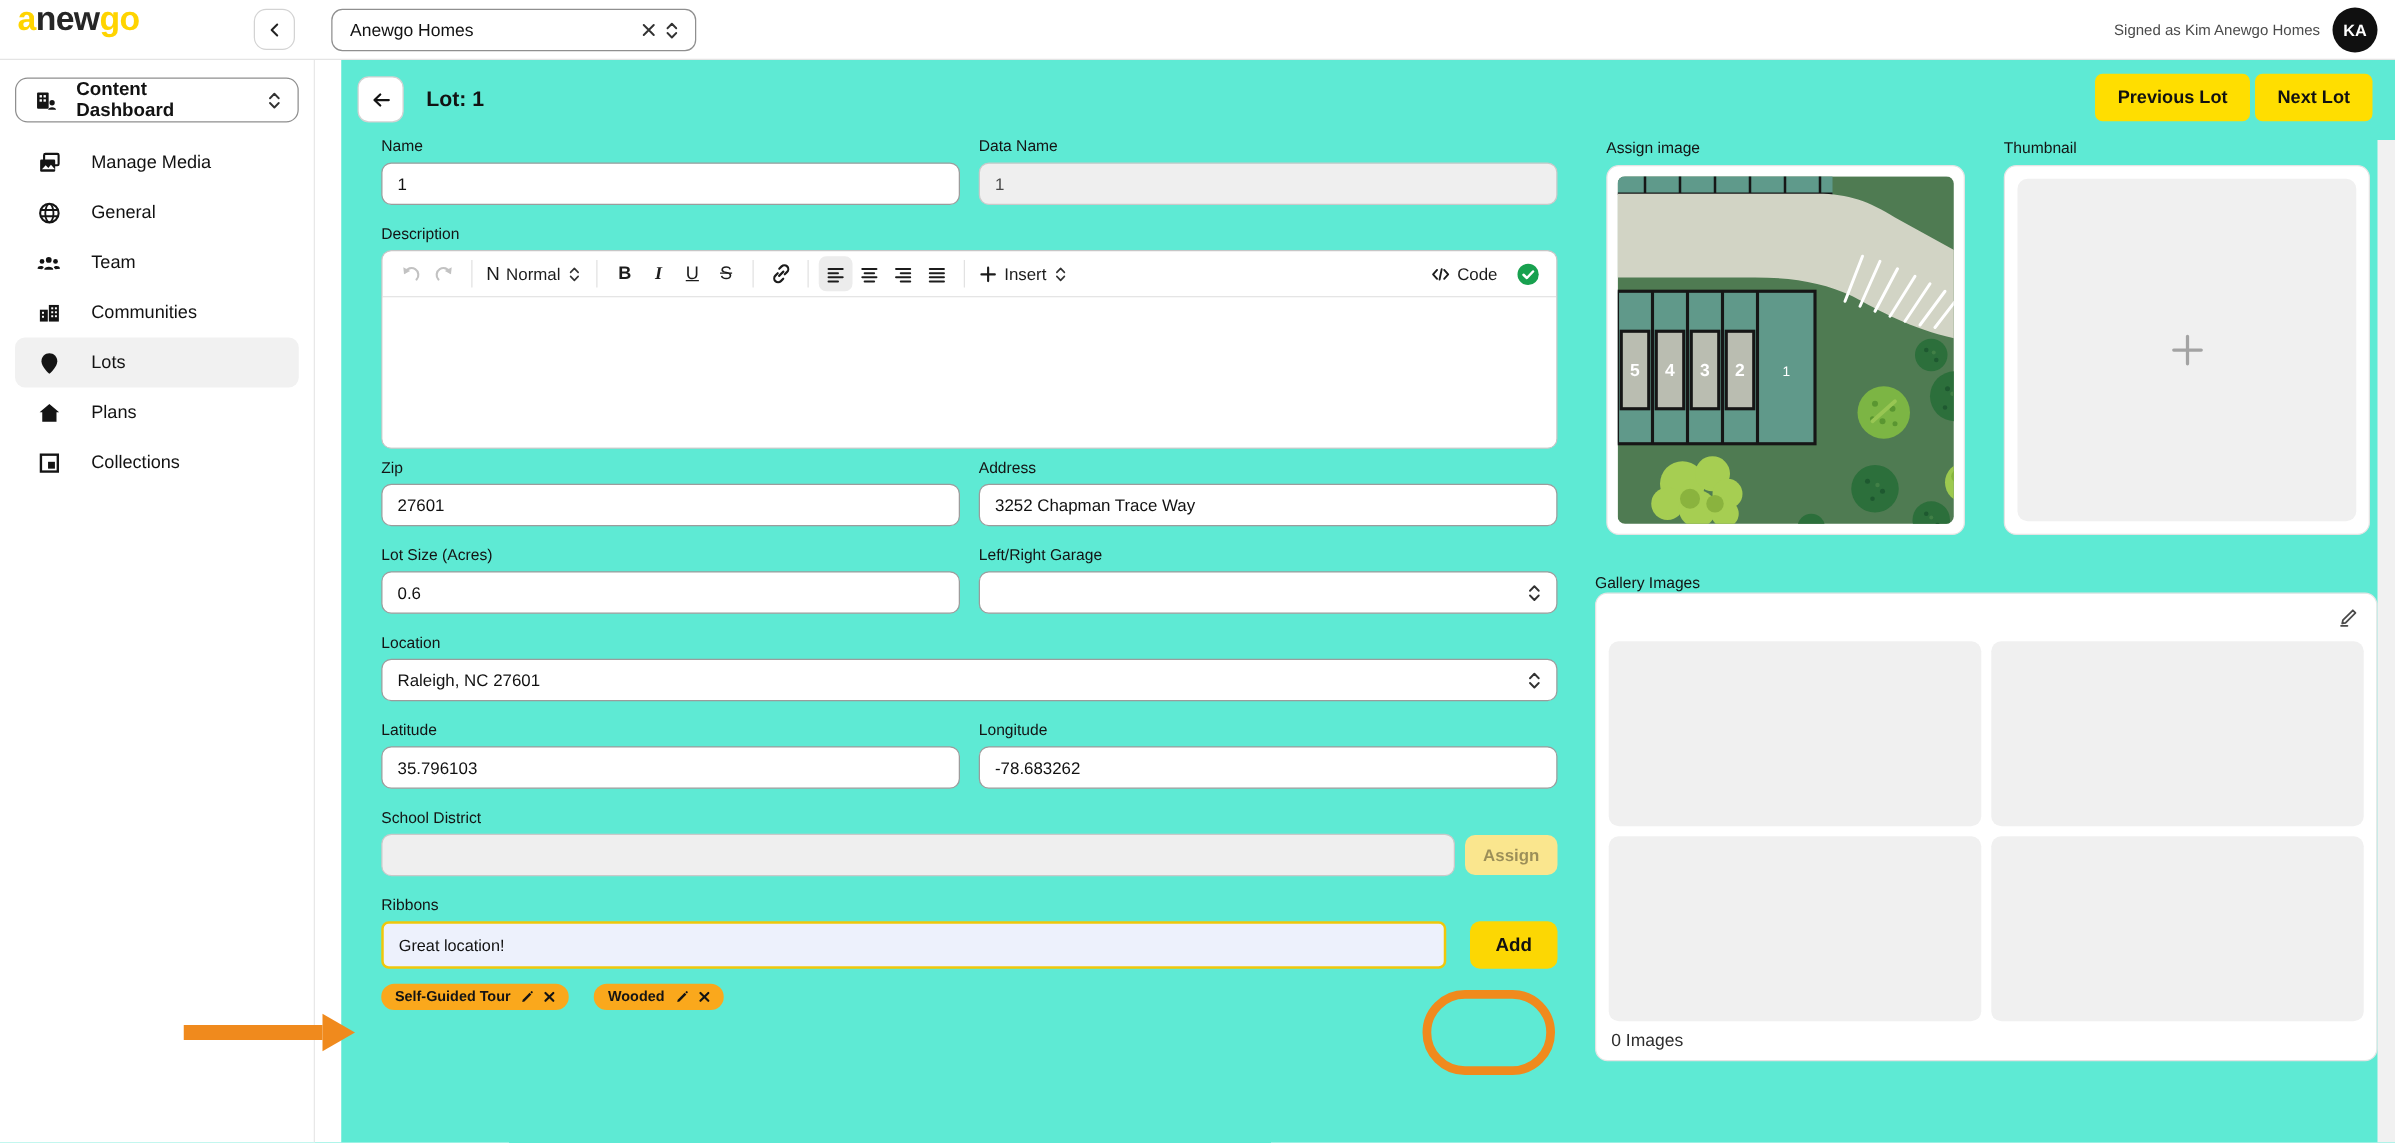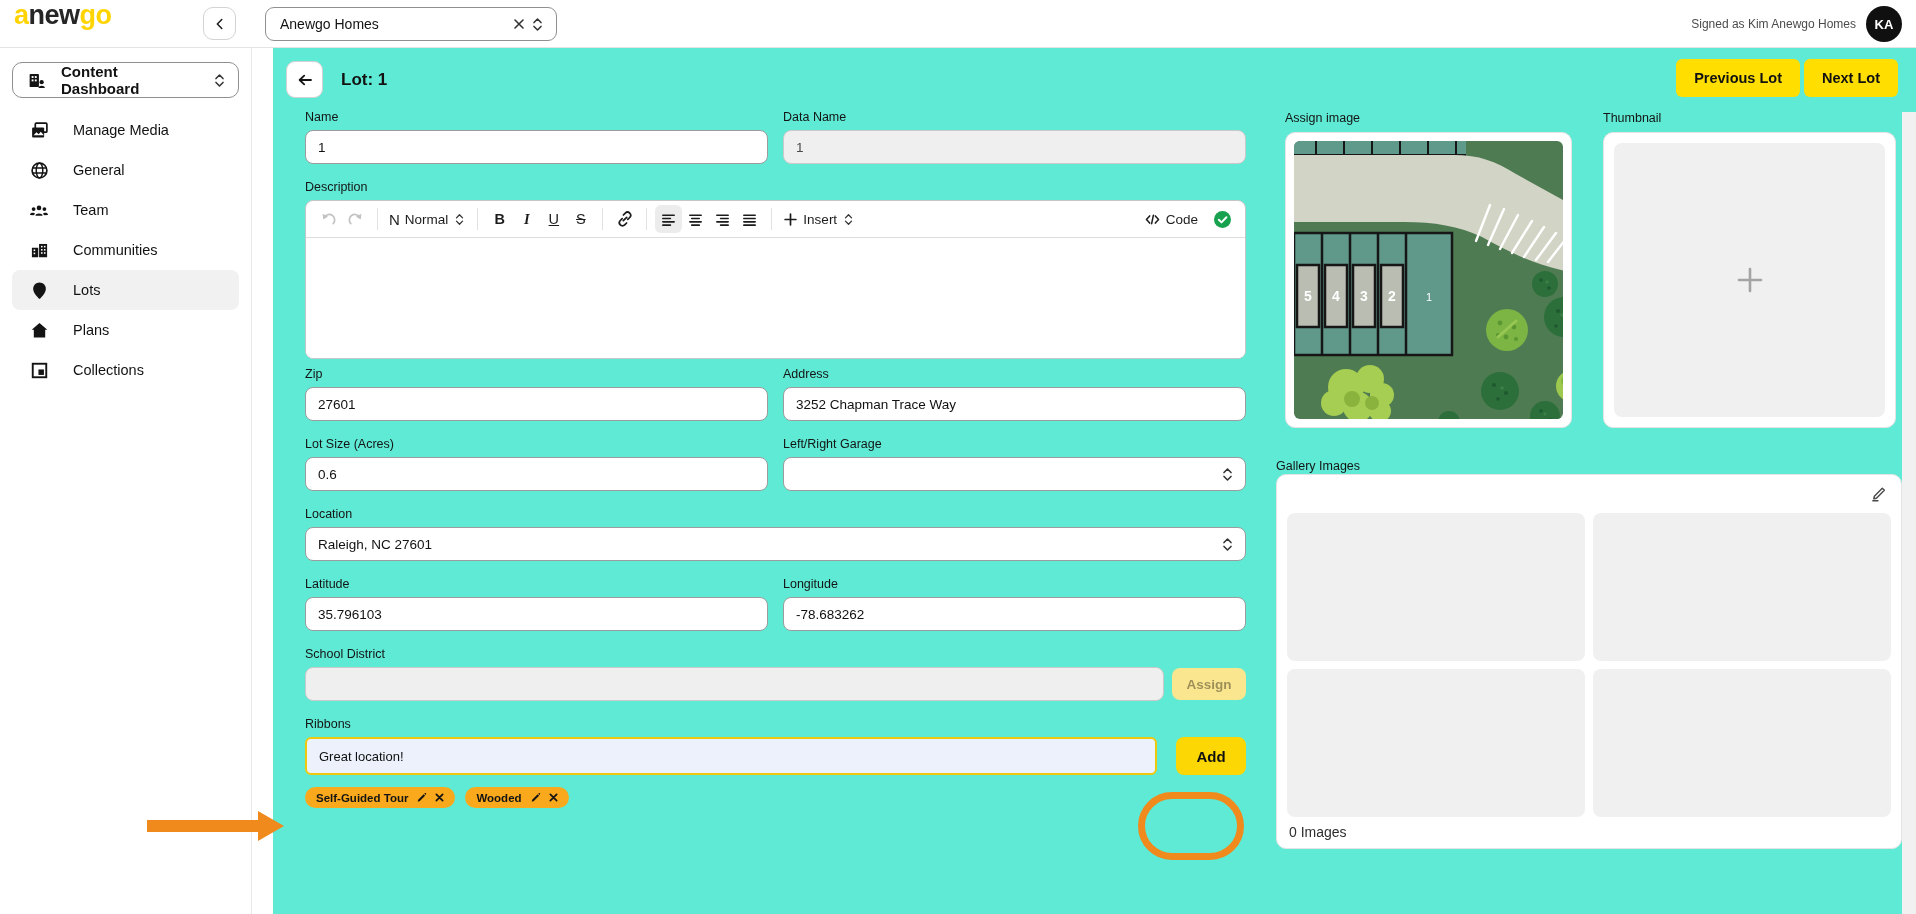--- a/index.html
+++ b/index.html
@@ -76,21 +76,21 @@
   .editor-body { height:120px; background:#fff; }
 
   .sd-row { display:flex; align-items:center; gap:8px; }
   .assign-btn { flex:none; width:74px; height:32px; background:#fae68e; color:rgba(0,0,0,0.38);
       border:none; border-radius:8px; font-size:13.5px; font-weight:600; font-family:inherit; }
   .rb-row { display:flex; align-items:center; gap:19px; }
   .ribbon-inp { flex:1; height:38px; border:2px solid #efc70b; background:#edf1fc; border-radius:6px;
       padding:0 12px; font-size:13px; font-family:inherit; color:#111; }
   .add-btn { flex:none; width:70px; height:38px; background:#fcd703; border:none; border-radius:8px;
       font-size:15px; font-weight:bold; color:#111; font-family:inherit; cursor:pointer; position:relative; z-index:61; }
-  .tags { display:flex; gap:10px; margin-top:12px; }
+  .tags { display:flex; gap:20px; margin-top:12px; }
   .pill { background:#faa81c; border-radius:999px; height:21px; display:flex; align-items:center;
       padding:0 11px; gap:8px; font-size:11.5px; font-weight:bold; color:#141414; }
   .pill .picon { display:flex; align-items:center; cursor:pointer; }
 
   
   .m-label { position:absolute; font-size:12.5px; color:#141414; }
   .card { position:absolute; border:1px solid #e4e4e4; border-radius:10px; background:#fff; }
   .inset-card { left:1012px; top:84px; width:287px; height:296px; padding:8px; cursor:pointer; }
   .inset-wrap { width:100%; height:100%; border-radius:6px; overflow:hidden; }
   .thumb-card { left:1330px; top:84px; width:293px; height:296px; cursor:pointer; }

